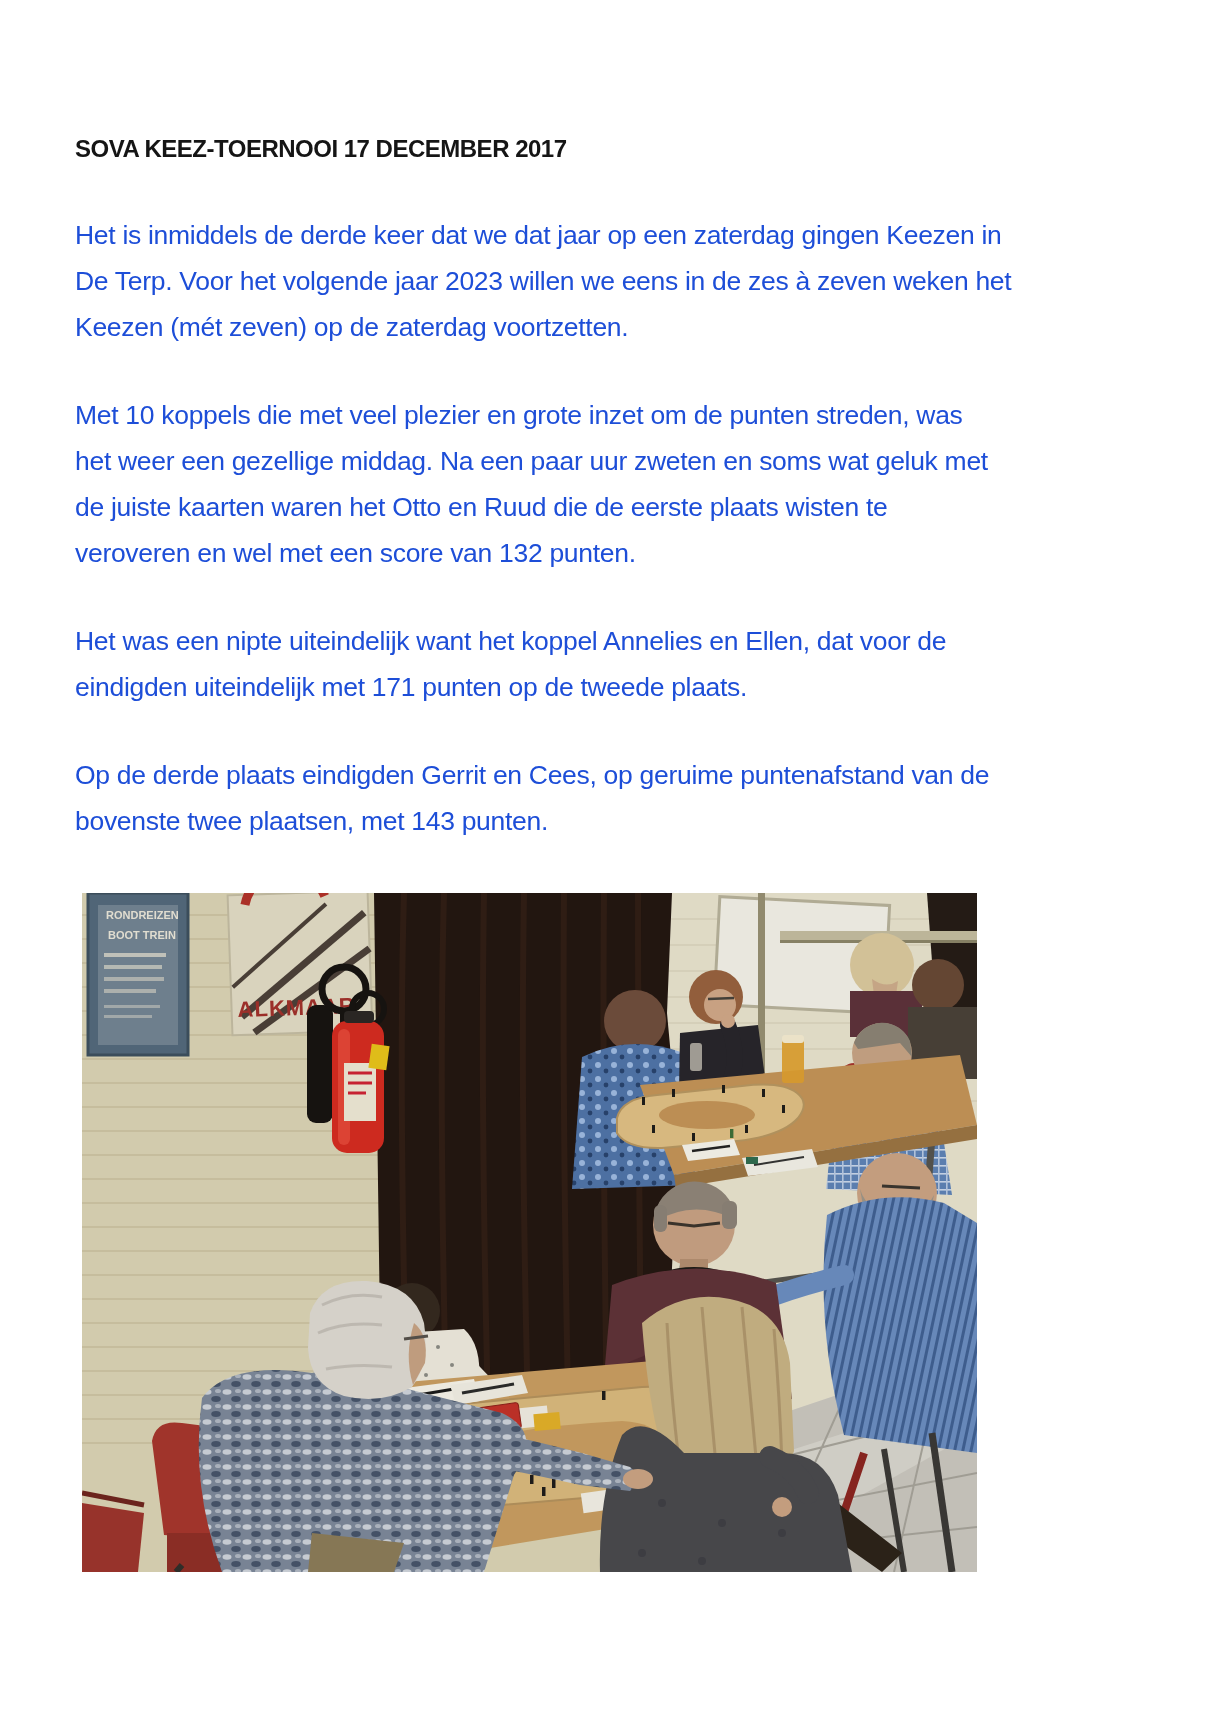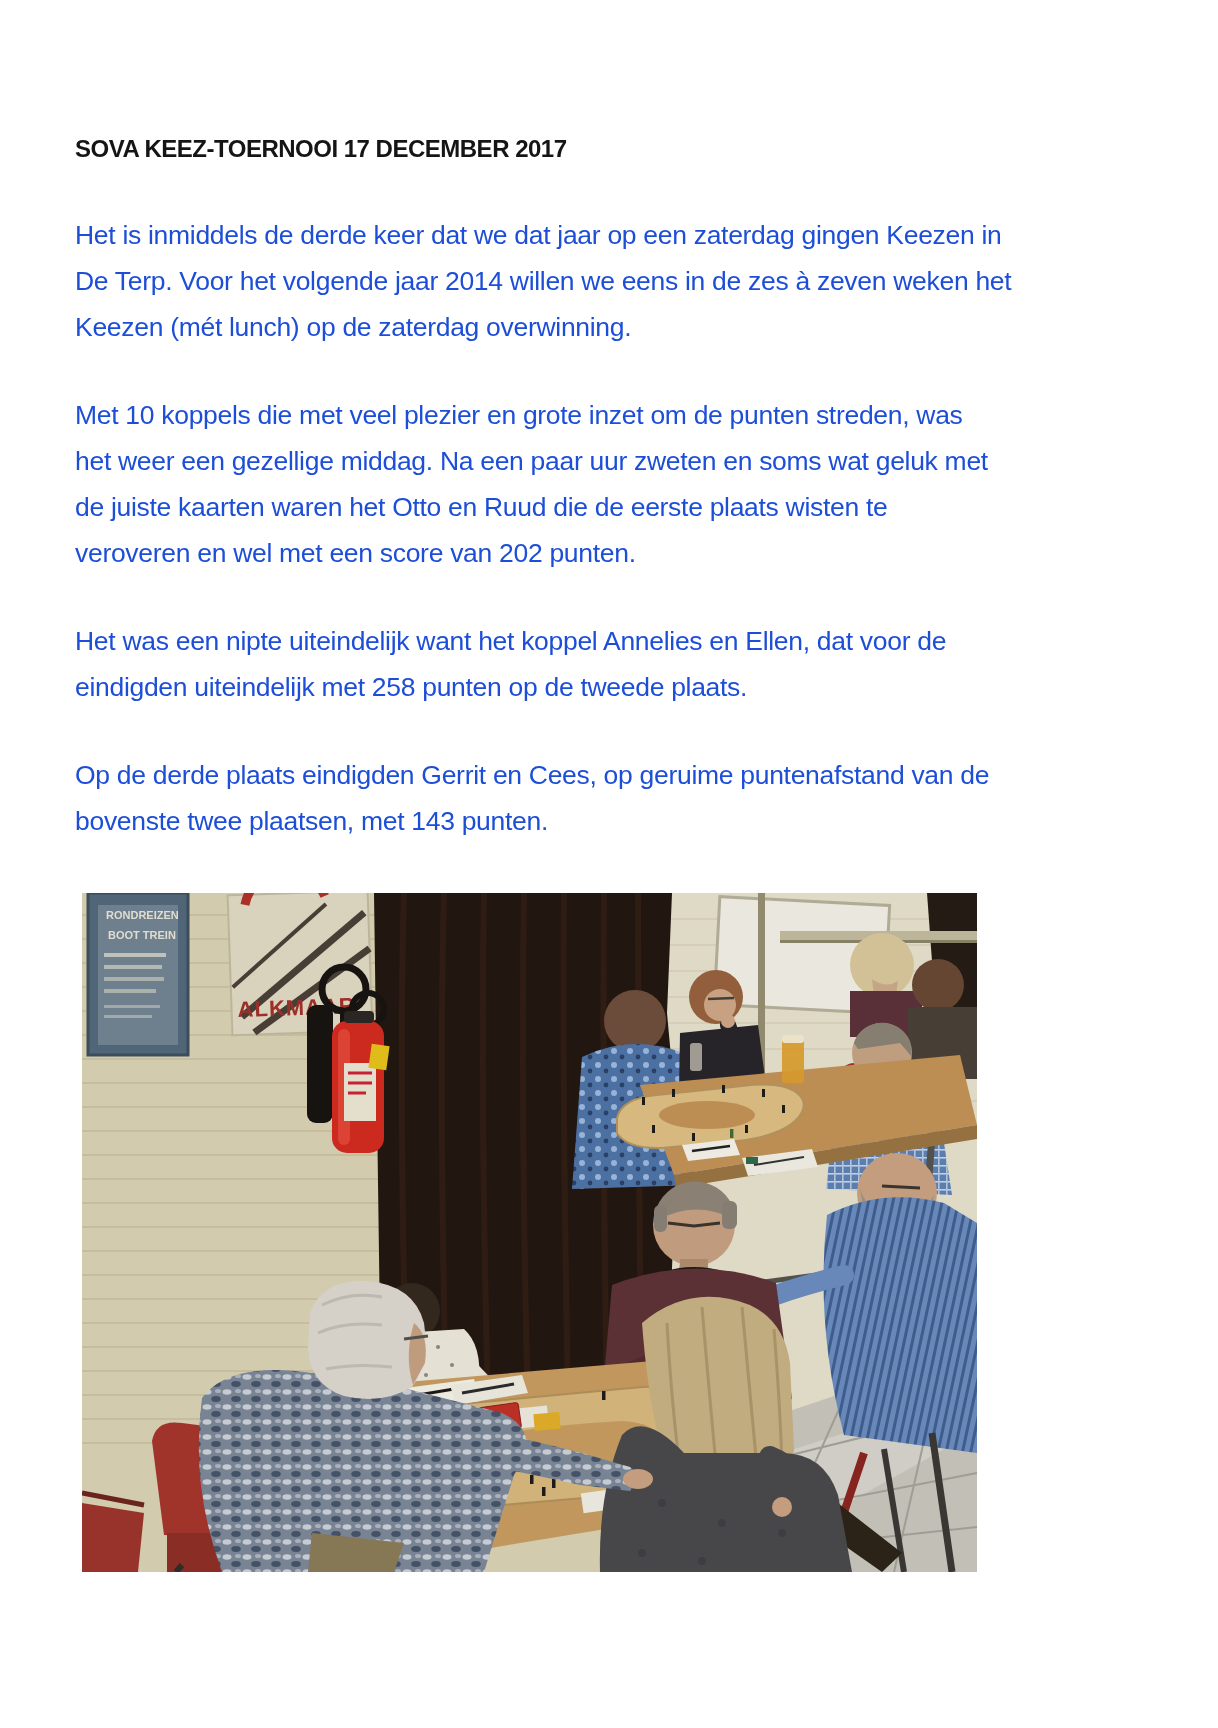--- a/index.html
+++ b/index.html
@@ -30,34 +30,34 @@
 </head>
 <body>
 
 <div class="page">
   <div class="content">
 
     <h1 class="title">SOVA KEEZ-TOERNOOI 17 DECEMBER 2017</h1>
 
     <div class="para">
       <div class="line">Het is inmiddels de derde keer dat we dat jaar op een zaterdag gingen Keezen in</div>
-      <div class="line">De Terp. Voor het volgende jaar 2014 willen we eens in de zes à zeven weken het</div>
-      <div class="line">Keezen (mét lunch) op de zaterdag overwinning.</div>
+      <div class="line">De Terp. Voor het volgende jaar 2023 willen we eens in de zes à zeven weken het</div>
+      <div class="line">Keezen (mét zeven) op de zaterdag voortzetten.</div>
     </div>
 
     <div class="para">
       <div class="line">Met 10 koppels die met veel plezier en grote inzet om de punten streden, was</div>
       <div class="line">het weer een gezellige middag. Na een paar uur zweten en soms wat geluk met</div>
       <div class="line">de juiste kaarten waren het Otto en Ruud die de eerste plaats wisten te</div>
-      <div class="line">veroveren en wel met een score van 202 punten.</div>
+      <div class="line">veroveren en wel met een score van 132 punten.</div>
     </div>
 
     <div class="para">
       <div class="line">Het was een nipte uiteindelijk want het koppel Annelies en Ellen, dat voor de</div>
-      <div class="line">eindigden uiteindelijk met 258 punten op de tweede plaats.</div>
+      <div class="line">eindigden uiteindelijk met 171 punten op de tweede plaats.</div>
     </div>
 
     <div class="para">
       <div class="line">Op de derde plaats eindigden Gerrit en Cees, op geruime puntenafstand van de</div>
       <div class="line">bovenste twee plaatsen, met 143 punten.</div>
     </div>
   </div>
 
   <figure class="photo">
     <svg viewBox="0 0 895 679" xmlns="http://www.w3.org/2000/svg">

